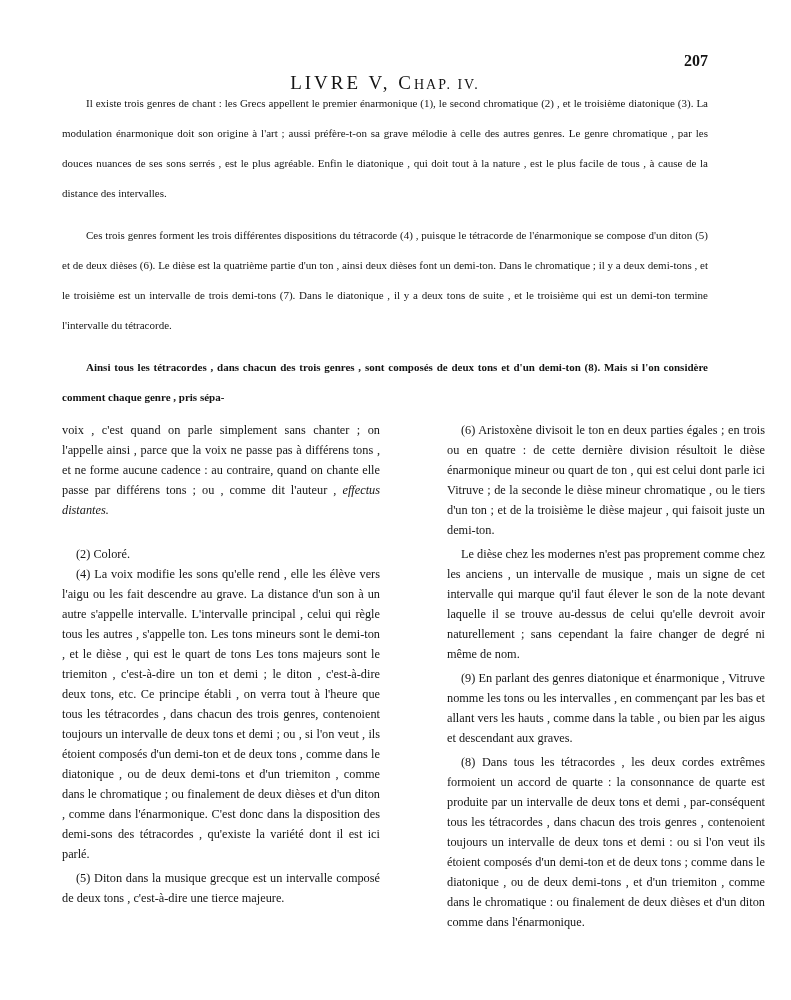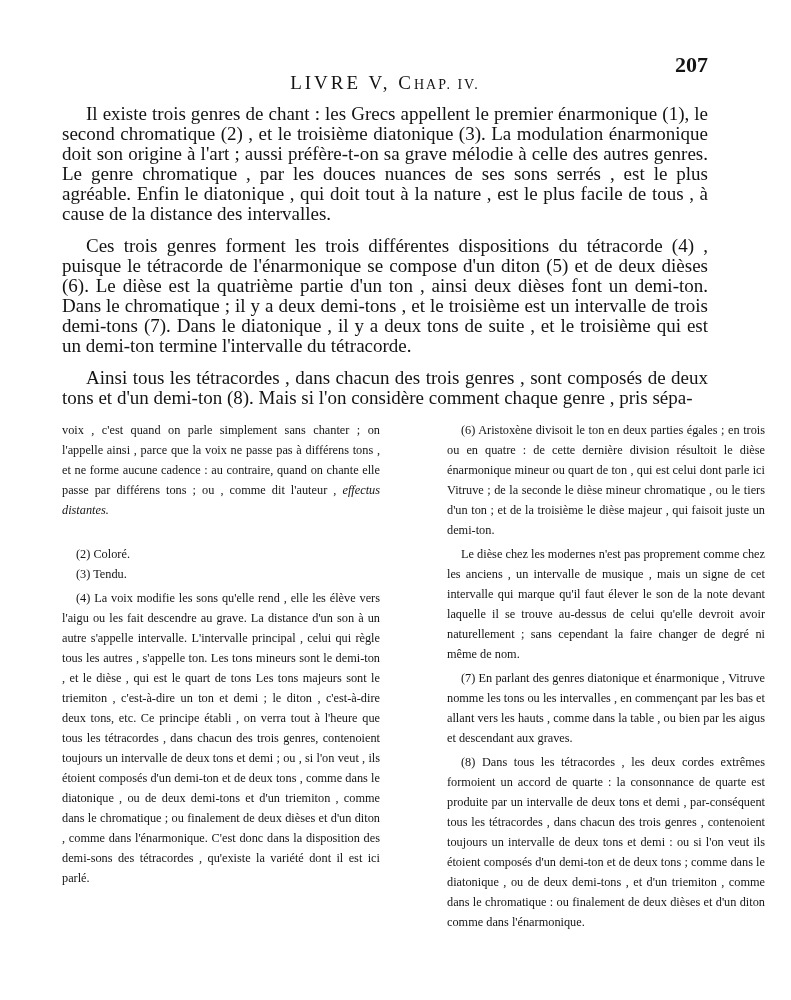--- a/index.html
+++ b/index.html
@@ -2,24 +2,24 @@
 <html><head>
 <meta charset="utf-8">
 <style>
   html, body { margin:0; padding:0; background:#ffffff; }
   body { width:791px; height:1000px; position:relative; overflow:hidden; color:#141414;
          font-family:"Liberation Serif", "DejaVu Serif", serif; }
   .page { position:absolute; left:0; top:0; width:791px; height:1000px; }
   .header { position:absolute; top:52px; left:62px; width:646px; height:24px; }
   .running-title { position:absolute; left:0; right:0; text-align:center; font-size:19px; letter-spacing:3px;margin-top:20px; }
   .running-title .sc { font-size:14px; letter-spacing:2px; }
-  .folio { position:absolute; right:0; top:0; font-size:22px; font-weight:bold; }
-  .main { position:absolute; left:62px; top:104px; width:646px; font-size:19px; line-height:20px; text-align:justify; }
+  .folio { position:absolute; right:0; top:0; font-size:16px; font-weight:bold; }
+  .main { position:absolute; left:62px; top:88px; width:646px; font-size:11px; line-height:30px; text-align:justify; }
   .main p { margin:0 0 12px 0; text-indent:24px; }
-  .main .last { margin-bottom:4px; }
+  .main .last { margin-bottom:4px;font-weight:bold; }
   .notes { position:absolute; top:420px; font-size:12.3px; line-height:20px; text-align:justify; }
   .notes.left { left:62px; width:318px; }
   .notes.right { left:402px; width:318px;margin-left:45px; }
   .notes p { margin:0 0 4px 0; text-indent:14px; }
   .notes p.cont { text-indent:0; }
   .notes p.short { margin-bottom:0;margin-top:24px; }
   .notes p.gap { margin-top:4px; }
   em { font-style:italic; }
 </style>
 </head>
@@ -34,24 +34,24 @@
 
   <div class="main">
     <p>Il existe trois genres de chant : les Grecs appellent le premier énarmonique (1), le second chromatique (2) , et le troisième diatonique (3). La modulation énarmonique doit son origine à l'art ; aussi préfère-t-on sa grave mélodie à celle des autres genres. Le genre chromatique , par les douces nuances de ses sons serrés , est le plus agréable. Enfin le diatonique , qui doit tout à la nature , est le plus facile de tous , à cause de la distance des intervalles.</p>
     <p>Ces trois genres forment les trois différentes dispositions du tétracorde (4) , puisque le tétracorde de l'énarmonique se compose d'un diton (5) et de deux dièses (6). Le dièse est la quatrième partie d'un ton , ainsi deux dièses font un demi-ton. Dans le chromatique ; il y a deux demi-tons , et le troisième est un intervalle de trois demi-tons (7). Dans le diatonique , il y a deux tons de suite , et le troisième qui est un demi-ton termine l'intervalle du tétracorde.</p>
     <p class="last">Ainsi tous les tétracordes , dans chacun des trois genres , sont composés de deux tons et d'un demi-ton (8). Mais si l'on considère comment chaque genre , pris sépa-</p>
   </div>
 
   <div class="notes left">
     <p class="cont"><span>voix , c'est quand on parle simplement sans chanter ; on l'appelle ainsi , parce que la voix ne passe pas à différens tons , et ne forme aucune cadence : au contraire, quand on chante elle passe par différens tons ; ou , comme dit l'auteur ,</span> <em>effectus distantes.</em></p>
     <p class="short">(2) Coloré.</p>
-    <p>(3) Tendu.</p>
     <p>(4) La voix modifie les sons qu'elle rend , elle les élève vers l'aigu ou les fait descendre au grave. La distance d'un son à un autre s'appelle intervalle. L'intervalle principal , celui qui règle tous les autres , s'appelle ton. Les tons mineurs sont le demi-ton , et le dièse , qui est le quart de tons Les tons majeurs sont le triemiton , c'est-à-dire un ton et demi ; le diton , c'est-à-dire deux tons, etc. Ce principe établi , on verra tout à l'heure que tous les tétracordes , dans chacun des trois genres, contenoient toujours un intervalle de deux tons et demi ; ou , si l'on veut , ils étoient composés d'un demi-ton et de deux tons , comme dans le diatonique , ou de deux demi-tons et d'un triemiton , comme dans le chromatique ; ou finalement de deux dièses et d'un diton , comme dans l'énarmonique. C'est donc dans la disposition des demi-sons des tétracordes , qu'existe la variété dont il est ici parlé.</p>
+    <p>(5) Diton dans la musique grecque est un intervalle composé de deux tons , c'est-à-dire une tierce majeure.</p>
   </div>
 
   <div class="notes right">
     <p>(6) Aristoxène divisoit le ton en deux parties égales ; en trois ou en quatre : de cette dernière division résultoit le dièse énarmonique mineur ou quart de ton , qui est celui dont parle ici Vitruve ; de la seconde le dièse mineur chromatique , ou le tiers d'un ton ; et de la troisième le dièse majeur , qui faisoit juste un demi-ton.</p>
     <p>Le dièse chez les modernes n'est pas proprement comme chez les anciens , un intervalle de musique , mais un signe de cet intervalle qui marque qu'il faut élever le son de la note devant laquelle il se trouve au-dessus de celui qu'elle devroit avoir naturellement ; sans cependant la faire changer de degré ni même de nom.</p>
-    <p>(7) En parlant des genres diatonique et énarmonique , Vitruve nomme les tons ou les intervalles , en commençant par les bas et allant vers les hauts , comme dans la table , ou bien par les aigus et descendant aux graves.</p>
+    <p>(9) En parlant des genres diatonique et énarmonique , Vitruve nomme les tons ou les intervalles , en commençant par les bas et allant vers les hauts , comme dans la table , ou bien par les aigus et descendant aux graves.</p>
     <p>(8) Dans tous les tétracordes , les deux cordes extrêmes formoient un accord de quarte : la consonnance de quarte est produite par un intervalle de deux tons et demi , par-conséquent tous les tétracordes , dans chacun des trois genres , contenoient toujours un intervalle de deux tons et demi : ou si l'on veut ils étoient composés d'un demi-ton et de deux tons ; comme dans le diatonique , ou de deux demi-tons , et d'un triemiton , comme dans le chromatique : ou finalement de deux dièses et d'un diton comme dans l'énarmonique.</p>
   </div>
 
 </div>
 
 </body></html>

